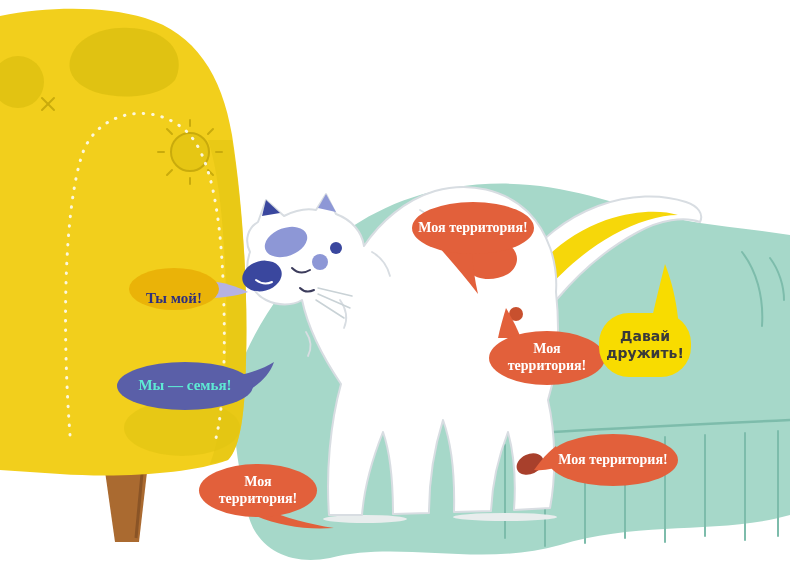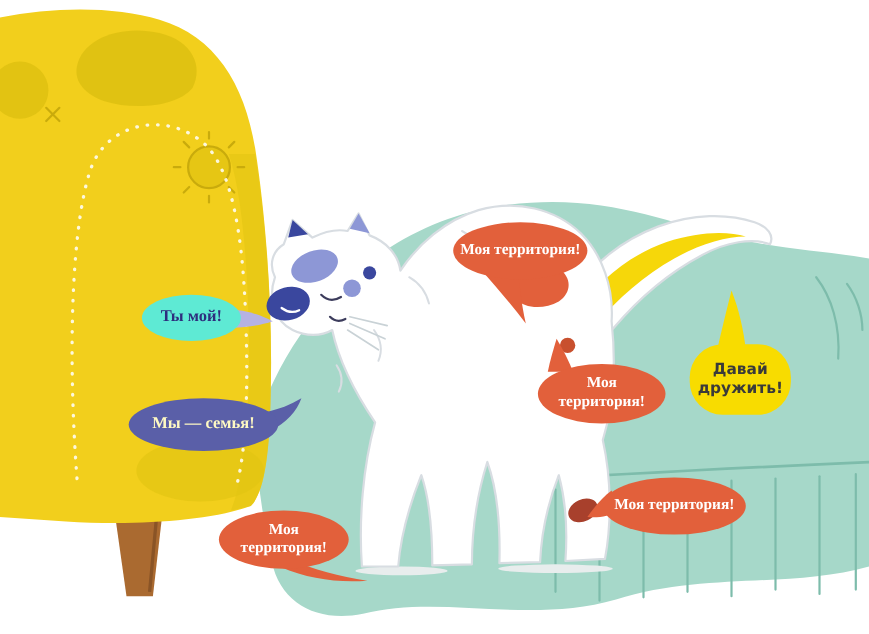--- a/index.html
+++ b/index.html
@@ -14,21 +14,21 @@
   }
   .bubble span{display:block;padding:2px 6px;}
   .ellipse{border-radius:50%;font-family:Liberation Serif, serif;}
   .rounded{border-radius:30px;}
   #b-ty-moy{left:129px;top:268px;width:90px;height:42px;font-size:15px;}
   #b-my-semya{left:117px;top:362px;width:136px;height:48px;font-size:15px;}
   #b-terr-top{left:412px;top:202px;width:122px;height:52px;font-size:14px;}
   #b-terr-mid{left:489px;top:331px;width:116px;height:54px;font-size:14px;}
   #b-terr-backpaw{left:548px;top:434px;width:130px;height:52px;font-size:14px;}
   #b-terr-frontpaw{left:199px;top:464px;width:118px;height:53px;font-size:14px;}
-  #b-davay{left:627px;top:313px;width:92px;height:64px;font-size:14px;text-align:center;}
+  #b-davay{left:599px;top:313px;width:92px;height:64px;font-size:14px;text-align:center;}
 </style>
 </head>
 <body>
 
 <div id="stage">
 
   <svg id="scene-svg" viewBox="0 0 790 576" aria-hidden="true">
 
     <g>
       <path d="M 235 380 C 270 280 350 205 450 188 C 540 173 600 200 660 215 C 710 227 750 228 790 235 L 790 515 C 720 535 640 520 560 545 C 480 568 400 540 330 558 C 290 566 255 550 247 510 C 238 465 230 420 235 380 Z" fill="#a6d8c9"></path>
@@ -130,25 +130,25 @@
       <path d="M 206 281 C 224 282 236 286 248 292 C 236 296 222 298 206 298 Z" fill="#b5b2e3"></path>
       <path d="M 240 375 C 254 372 264 368 274 362 C 270 374 260 384 246 392 Z" fill="#5a5fa8"></path>
       <path d="M 438 246 C 452 262 466 278 478 294 C 474 276 472 260 472 246 Z" fill="#e2603b"></path>
       <path d="M 498 338 C 500 328 503 318 506 308 C 512 318 517 328 521 338 Z" fill="#e2603b"></path>
       <path d="M 556 446 C 548 452 541 460 534 470 C 545 471 554 469 562 464 Z" fill="#e2603b"></path>
       <path d="M 262 508 C 286 518 308 524 334 528 C 306 530 280 526 256 516 Z" fill="#e2603b"></path>
       <path d="M 652 318 C 656 300 660 284 665 264 C 672 282 676 300 678 318 Z" fill="#f8dc00"></path>
     </g>
   </svg>
 
-  <div id="b-ty-moy" class="bubble ellipse" style="background-color: #5eead4; color: rgb(46, 46, 126);">
+  <div id="b-ty-moy" class="bubble ellipse" style="background-color: #eab308; color: rgb(46, 46, 126); align-items: flex-end;">
     <span>Ты мой!</span>
   </div>
 
-  <div id="b-my-semya" class="bubble ellipse" style="background-color: rgb(90, 95, 168); color: #fef9c3;">
+  <div id="b-my-semya" class="bubble ellipse" style="background-color: rgb(90, 95, 168); color: #5eead4;">
     <span>Мы — семья!</span>
   </div>
 
   <div id="b-terr-top" class="bubble ellipse" style="background-color: rgb(226, 96, 59); color: rgb(255, 255, 255);">
     <span>Моя территория!</span>
   </div>
 
   <div id="b-terr-mid" class="bubble ellipse" style="background-color: rgb(226, 96, 59); color: rgb(255, 255, 255);">
     <span>Моя территория!</span>
   </div>

